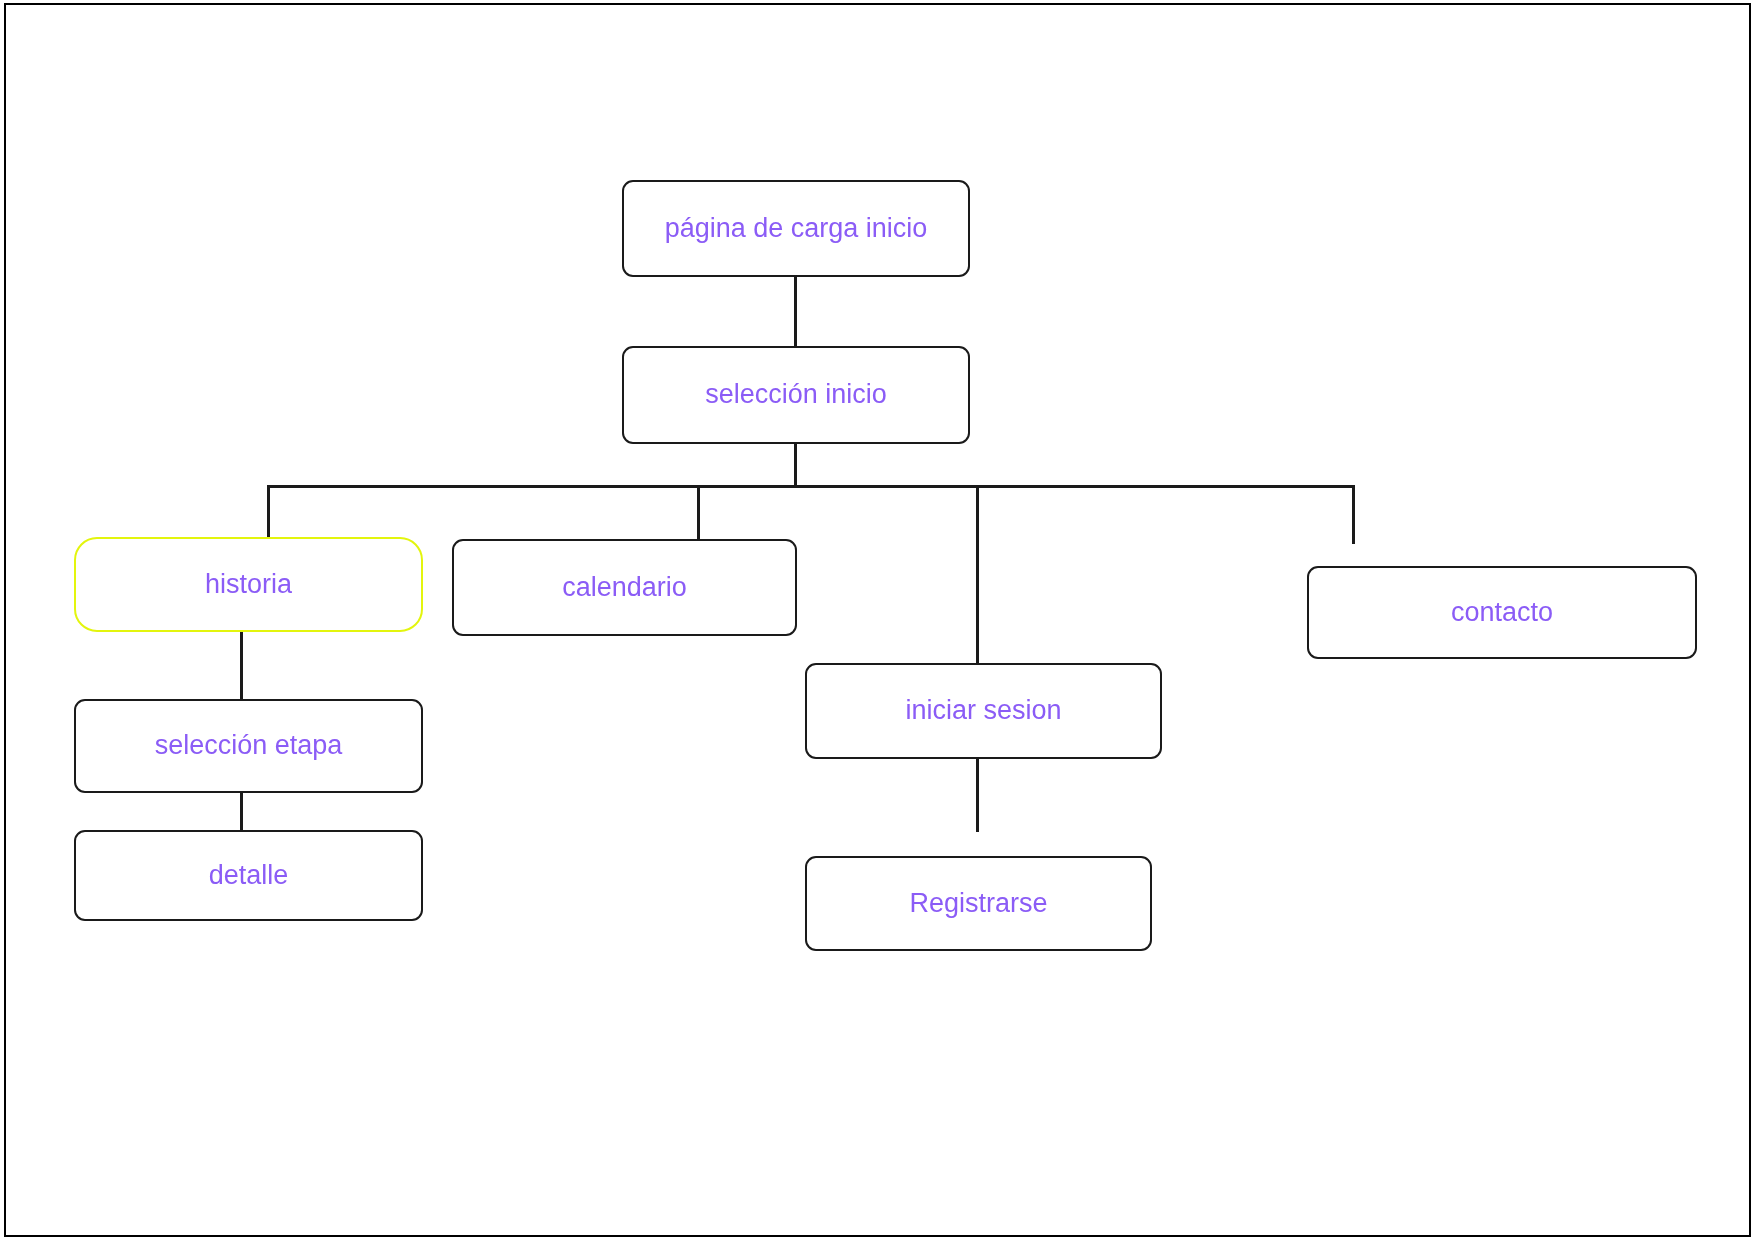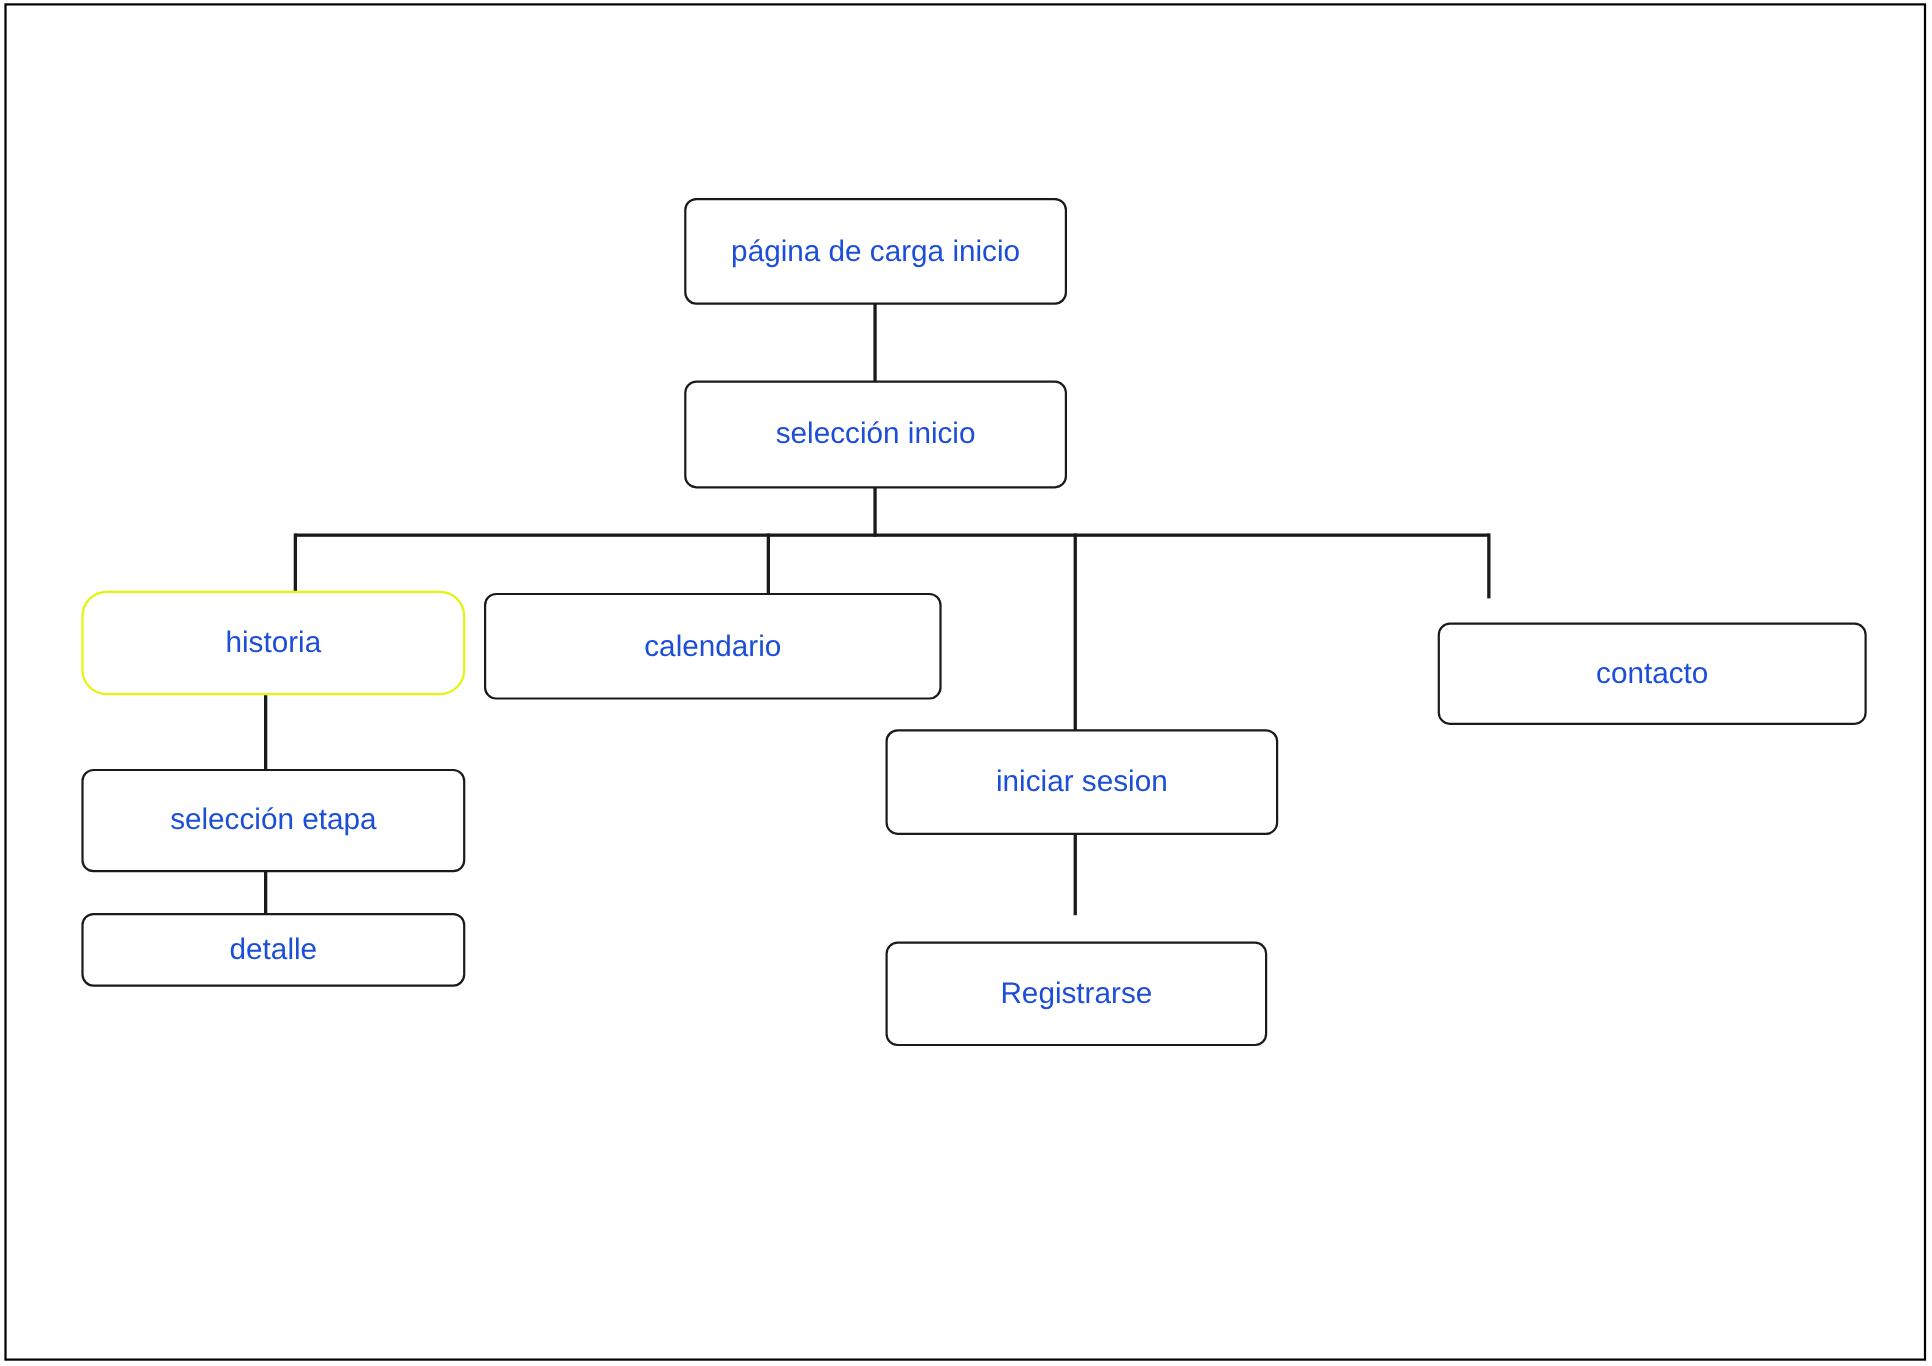--- a/index.html
+++ b/index.html
@@ -34,21 +34,21 @@
     border-radius: 11px;
     display: flex;
     align-items: center;
     justify-content: center;
     z-index: 3;
   }
   .node > .node-label {
     font-family: "Liberation Sans", sans-serif;
     font-size: 27px;
     line-height: 1.15;
-    color: #1d4ed8;
+    color: #8b5cf6;
     white-space: nowrap;
     text-align: center;
   }
   .node.highlight {
     border-color: #e3f50d;
   }
   .edge {
     position: absolute;
     background: #1a1a1a;
     z-index: 1;
@@ -88,37 +88,37 @@
   </div>
 
   <div class="node" style="left:622px; top:346px; width:348px; height:98px;">
     <span class="node-label">selección inicio</span>
   </div>
 
   <div class="node highlight" style="left:74px; top:537px; width:349px; height:95px;border-radius:23px;">
     <span class="node-label">historia</span>
   </div>
 
-  <div class="node" style="left:440px; top:539px; width:416px; height:97px;">
+  <div class="node" style="left:452px; top:539px; width:345px; height:97px;">
     <span class="node-label">calendario</span>
   </div>
 
   <div class="node" style="left:1307px; top:542px; width:390px; height:93px;margin-top:24px;">
     <span class="node-label">contacto</span>
   </div>
 
   <div class="node" style="left:805px; top:663px; width:357px; height:96px;">
     <span class="node-label">iniciar sesion</span>
   </div>
 
   <div class="node" style="left:74px; top:699px; width:349px; height:94px;">
     <span class="node-label">selección etapa</span>
   </div>
 
-  <div class="node" style="left:74px; top:830px; width:349px; height:67px;">
+  <div class="node" style="left:74px; top:830px; width:349px; height:91px;">
     <span class="node-label">detalle</span>
   </div>
 
   <div class="node" style="left:805px; top:830px; width:347px; height:95px;margin-top:26px;">
     <span class="node-label">Registrarse</span>
   </div>
 
 </div>
 
 </body></html>

